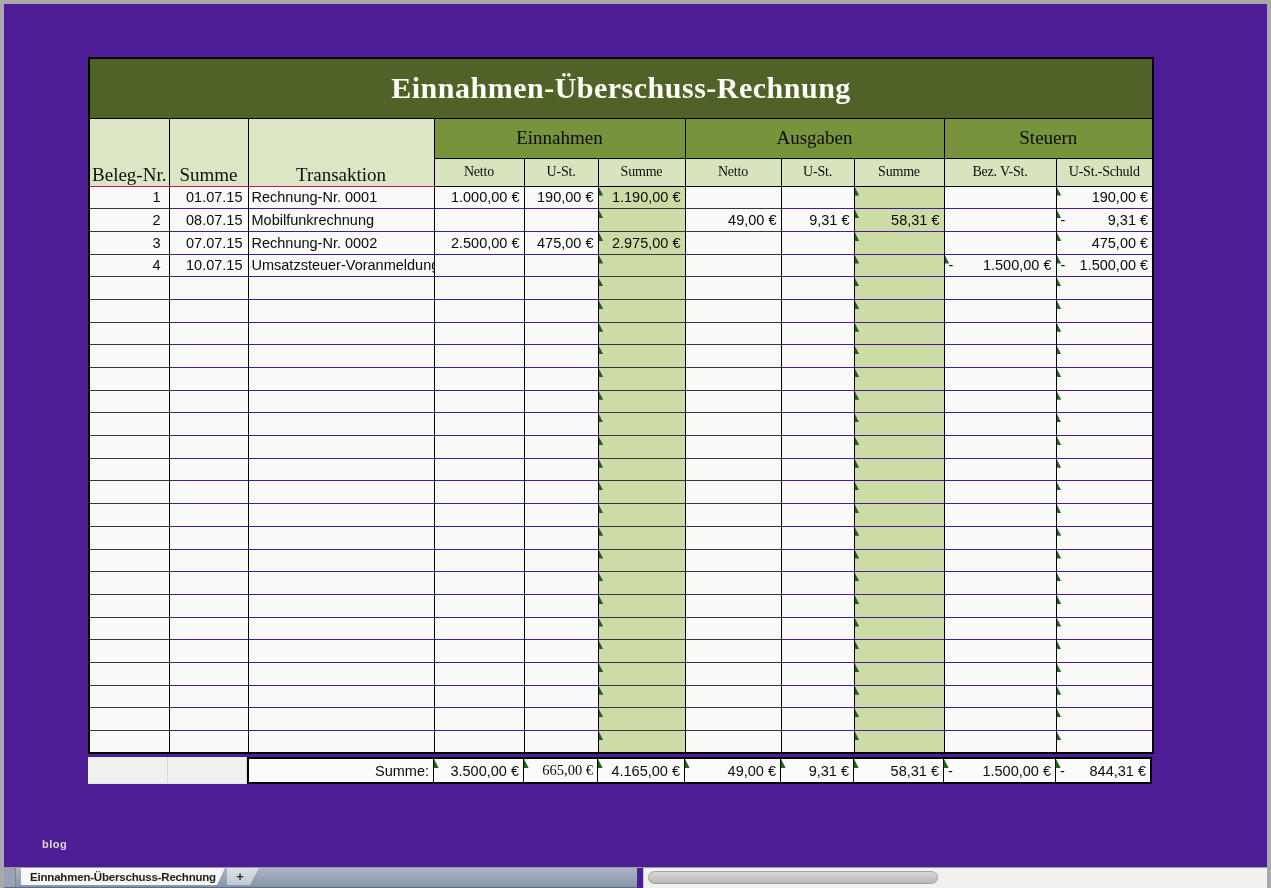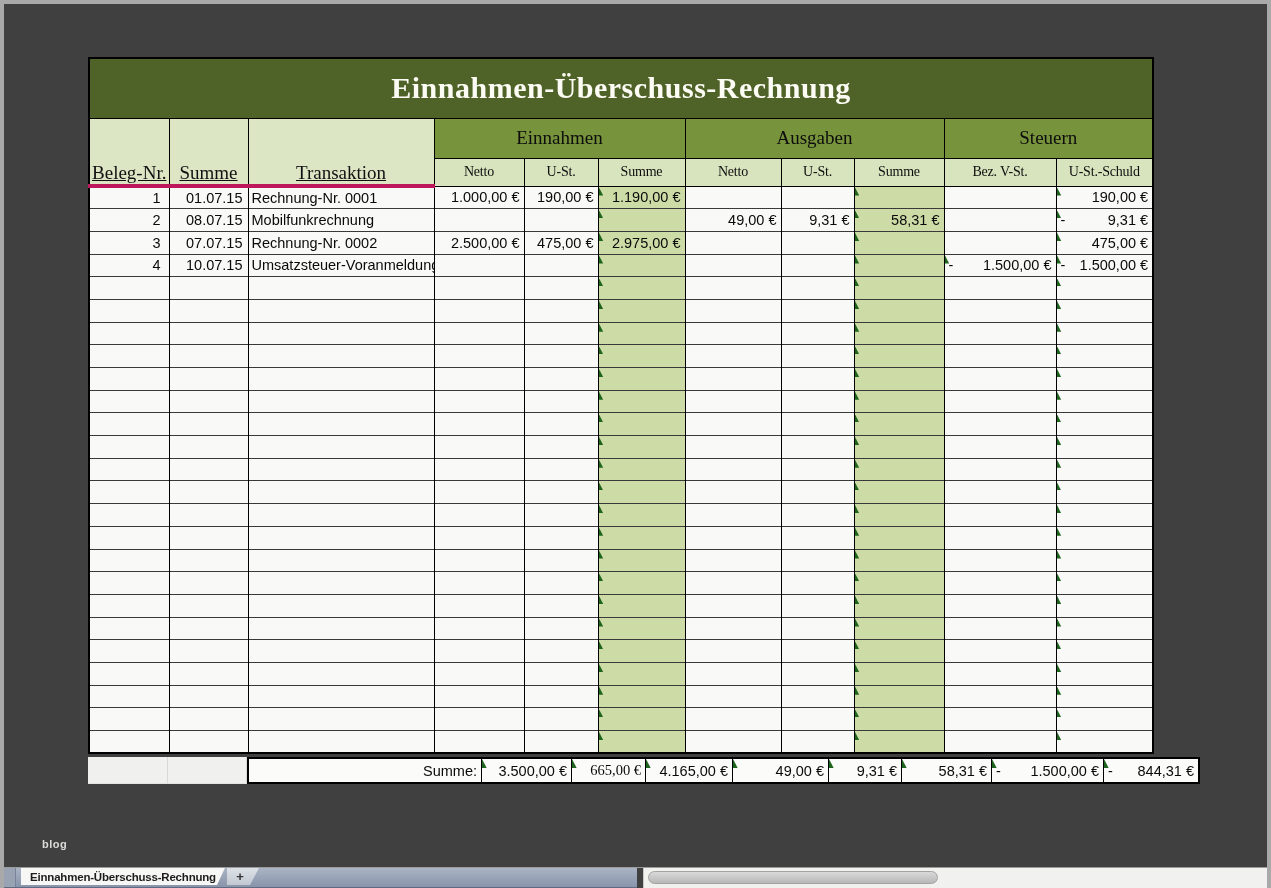--- a/index.html
+++ b/index.html
@@ -1,19 +1,19 @@
 <!DOCTYPE html>
 <html><head>
 <meta charset="utf-8">
 <style>
   html,body{margin:0;padding:0;background:#888;}
   .app{
     position:relative; width:1271px; height:888px; box-sizing:border-box;
     border:4px solid #a9a9a9; border-bottom:none;
-    background:#404040; overflow:hidden;
+    background:#4c1d95; overflow:hidden;
     font-family:"Liberation Sans","DejaVu Sans",sans-serif;
   }
   
   table.eur{
     position:absolute; left:84px; top:53px; width:1064px;
     border-collapse:collapse; table-layout:fixed;
     border:2px solid #000;
   }
   table.eur td{ padding:0; overflow:hidden; white-space:nowrap; box-sizing:border-box; }
   td.banner{
@@ -21,21 +21,21 @@
     border-bottom:1px solid #000;
   }
   td.banner .title{
     font-family:"Liberation Serif","DejaVu Serif",serif;
     font-size:30px; font-weight:700; color:#fcfcf4; letter-spacing:.5px;
   }
   td.lefthead{
     background:#DCE6C5; vertical-align:bottom; text-align:center;
     font-family:"Liberation Serif","DejaVu Serif",serif;
     font-size:19px; color:#111; padding-bottom:3px;
-    border-right:1px solid #000; border-bottom:4px solid #be185d;text-decoration:underline;
+    border-right:1px solid #000; border-bottom:1px solid #be185d;
   }
   tr.group-row td.group{
     height:40px; background:#77933C; text-align:center; vertical-align:middle;
     font-family:"Liberation Serif","DejaVu Serif",serif;
     font-size:19px; color:#0d0d0d;
     border-right:1px solid #000; border-bottom:1px solid #000; border-left:1px solid #000;
   }
   tr.sub-row td.sub{
     height:28px; background:#D8E4BE; text-align:center; vertical-align:middle;
     font-family:"Liberation Serif","DejaVu Serif",serif;
@@ -620,21 +620,21 @@
             <span class="tri"></span>
           </td>
         </tr>
       </tbody>
   </table>
 
   <div class="summary">
     <div class="ghost" style="width:80px"></div>
     <div class="ghost" style="width:79px"></div>
     <div class="sumtable" id="sumtable">
-        <div class="sumcell" style="width: 184px; margin-left: 48px;">Summe:</div>
+        <div class="sumcell" style="width: 184px;">Summe:</div>
         <div class="sumcell" style="width: 90px;"><span class="tri"></span>3.500,00 €</div>
         <div class="sumcell" style="width: 74px; font-family: Liberation Serif, serif;"><span class="tri"></span>665,00 €</div>
         <div class="sumcell" style="width: 87px;"><span class="tri"></span>4.165,00 €</div>
         <div class="sumcell" style="width: 96px;"><span class="tri"></span>49,00 €</div>
         <div class="sumcell" style="width: 73px;"><span class="tri"></span>9,31 €</div>
         <div class="sumcell" style="width: 90px;"><span class="tri"></span>58,31 €</div>
         <div class="sumcell" style="width: 112px;"><span class="tri"></span><span class="minus">-</span>1.500,00 €</div>
         <div class="sumcell" style="width: 95px;"><span class="tri"></span><span class="minus">-</span>844,31 €</div>
       </div>
   </div>

